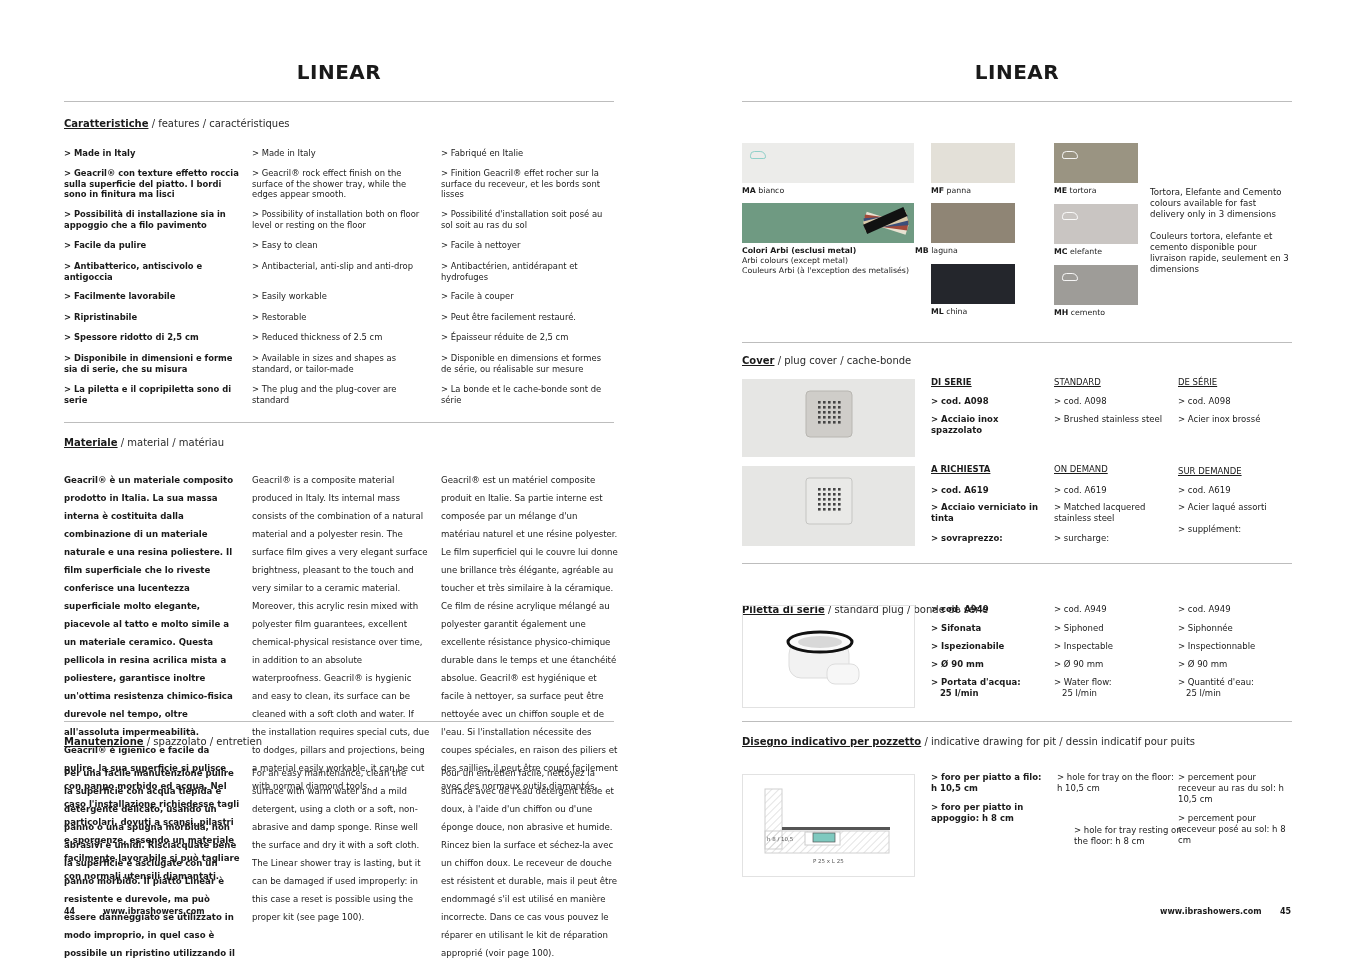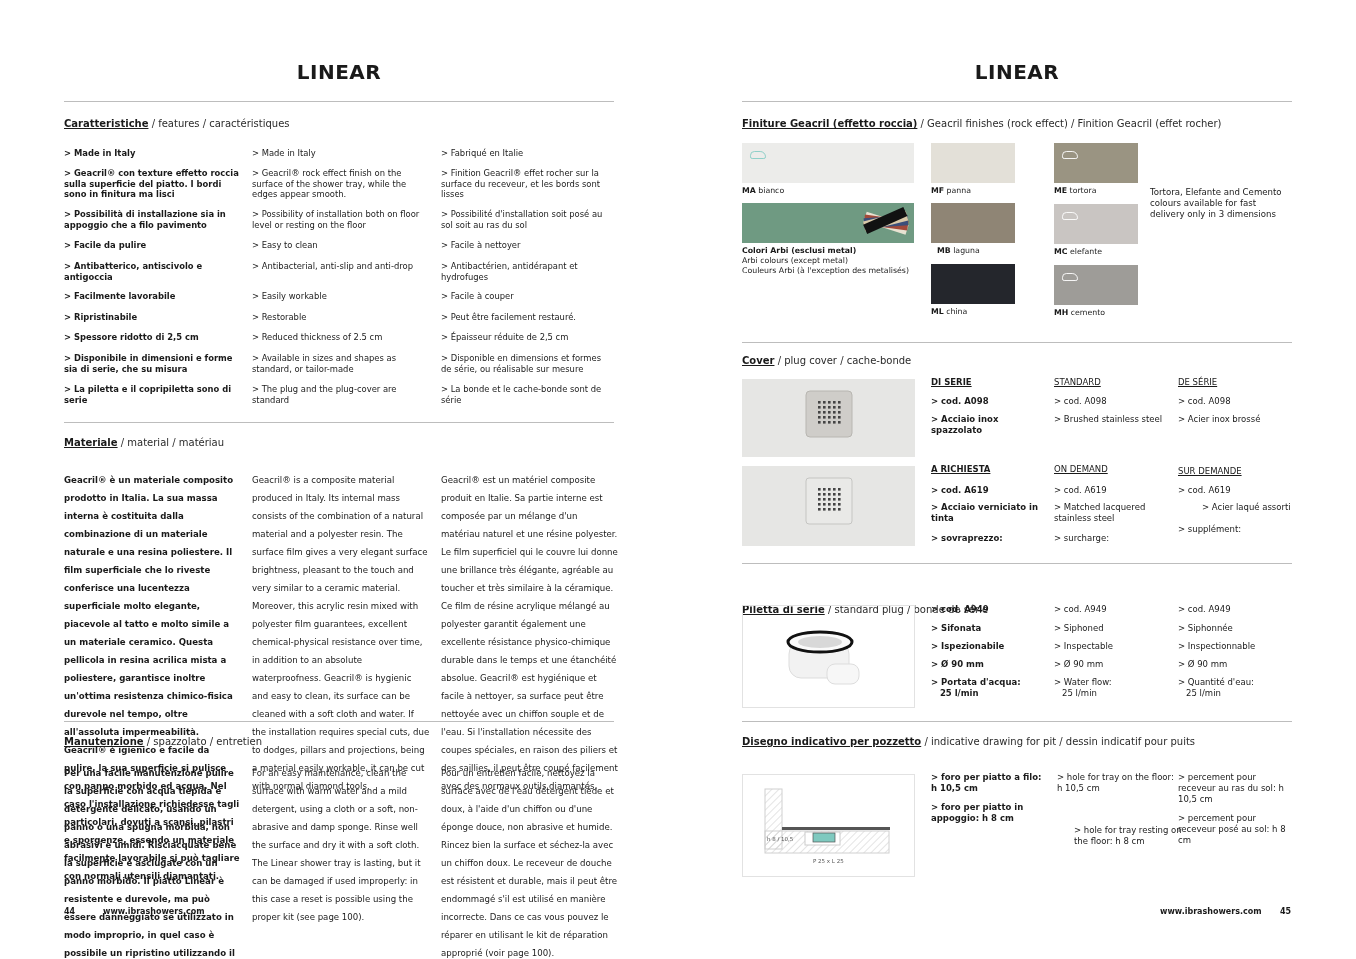--- a/index.html
+++ b/index.html
@@ -105,36 +105,33 @@
   <div class="para" style="left:441px;top:764px;">Pour un entretien facile, nettoyez la surface avec de l'eau  détergent tiède et doux, à l'aide d'un chiffon ou d'une éponge douce, non abrasive et humide. Rincez bien la surface et séchez-la avec un chiffon doux. Le receveur de douche est résistent et durable, mais il peut être endommagé s'il est utilisé en manière incorrecte. Dans ce cas vous pouvez le réparer en utilisant le kit de réparation approprié (voir page 100).</div>
 
   <div class="footer" style="left:64px;">44</div>
   <div class="footer" style="left:103px;">www.ibrashowers.com</div>
 </div>
 
 <div class="page" id="page-right">
   <div class="title">LINEAR</div>
   <div class="rule" style="left:64px;top:101px;width:550px;"></div>
 
-  <div class="sec-head" style="left:64px;top:118px;">
-    <span class="it">Finiture Geacril (effetto roccia)</span><span class="rest"> / Geacril finishes (rock effect) / Finition Geacril (effet rocher)</span>
-  </div>
   <div id="swatches">
       <div class="swatch wide" style="left:64px;top:143px;background:#ececea;">
         <div class="car teal"></div>
       </div>
       <div class="sw-label" style="left:64px;top:186px;"><b>MA</b> <span>bianco</span></div>
       <div class="swatch" style="left:253px;top:143px;background:#e3e0d8;"></div>
       <div class="sw-label" style="left:253px;top:186px;"><b>MF</b> <span>panna</span></div>
       <div class="swatch" style="left:376px;top:143px;background:#9a9482;">
         <div class="car"></div>
       </div>
       <div class="sw-label" style="left:376px;top:186px;"><b>ME</b> <span>tortora</span></div>
       <div class="swatch" style="left:253px;top:203px;background:#8f8575;"></div>
-      <div class="sw-label" style="left:259px;top:246px;"><b>MB</b> <span>laguna</span></div>
+      <div class="sw-label" style="left:237px;top:246px;"><b>MB</b> <span>laguna</span></div>
       <div class="swatch" style="left:376px;top:204px;background:#c9c5c2;">
         <div class="car"></div>
       </div>
       <div class="sw-label" style="left:376px;top:247px;"><b>MC</b> <span>elefante</span></div>
       <div class="swatch" style="left:253px;top:264px;background:#24262c;"></div>
       <div class="sw-label" style="left:253px;top:307px;"><b>ML</b> <span>china</span></div>
       <div class="swatch" style="left:376px;top:265px;background:#9e9c98;">
         <div class="car"></div>
       </div>
       <div class="sw-label" style="left:376px;top:308px;"><b>MH</b> <span>cemento</span></div>
@@ -149,20 +146,21 @@
         <rect x="-18" y="-6" width="44" height="10" fill="#d9c9a8" transform="rotate(-14)"></rect>
         <rect x="-18" y="-6" width="44" height="10" fill="#111111" transform="rotate(-24)"></rect>
       </g>
     </svg>
   </div>
   <div class="sw-label" style="left:64px;top:246px;font-weight:bold;">Colori Arbi (esclusi metal)</div>
   <div class="sw-label" style="left:64px;top:256px;">Arbi colours (except metal)</div>
   <div class="sw-label" style="left:64px;top:266px;">Couleurs Arbi (à l'exception des metalisés)</div>
 
   <div class="note" style="left:472px;top:187px;width:140px;">Tortora, Elefante and Cemento colours available for fast delivery only in 3 dimensions</div>
+  <div class="note" style="left:472px;top:231px;width:140px;">Couleurs tortora, elefante et cemento disponible pour livraison rapide, seulement en 3 dimensions</div>
 
   <div class="rule" style="left:64px;top:342px;width:550px;"></div>
 
   <div class="sec-head" style="left:64px;top:355px;">
     <span class="it">Cover</span><span class="rest"> / plug cover / cache-bonde</span>
   </div>
   <div class="img-box" style="left:64px;top:379px;height:78px;background:#e6e6e4;">
     <svg width="173" height="78">
       <rect x="64" y="12" width="46" height="46" rx="4" fill="#cfcdc9" stroke="#b8b6b1"></rect>
       <g fill="#444">
@@ -243,21 +241,21 @@
       <div class="spec u b" style="left:253px;top:464px;">A RICHIESTA</div>
       <div class="spec b" style="left:253px;top:485px;width:115px;">&gt; cod. A619</div>
       <div class="spec b" style="left:253px;top:502px;width:115px;">&gt; Acciaio verniciato in tinta</div>
       <div class="spec b" style="left:253px;top:533px;width:115px;">&gt; sovraprezzo:</div>
       <div class="spec u" style="left:376px;top:464px;">ON DEMAND</div>
       <div class="spec" style="left:376px;top:485px;width:115px;">&gt; cod. A619</div>
       <div class="spec" style="left:376px;top:502px;width:115px;">&gt; Matched lacquered stainless steel</div>
       <div class="spec" style="left:376px;top:533px;width:115px;">&gt; surcharge:</div>
       <div class="spec u" style="left:500px;top:466px;">SUR DEMANDE</div>
       <div class="spec" style="left:500px;top:485px;width:115px;">&gt; cod. A619</div>
-      <div class="spec" style="left:500px;top:502px;width:115px;margin-left:24px;">&gt; Acier laqué assorti</div>
+      <div class="spec" style="left:500px;top:502px;width:115px;">&gt; Acier laqué assorti</div>
       <div class="spec" style="left:500px;top:524px;width:115px;">&gt; supplément:</div>
     </div>
 
   <div class="rule" style="left:64px;top:563px;width:550px;"></div>
 
   <div class="sec-head" style="left:64px;top:577px;margin-top:27px;">
     <span class="it">Piletta di serie</span><span class="rest"> / standard plug / bonde de série</span>
   </div>
   <div class="img-box" style="left:64px;top:605px;height:103px;border:1px solid #e2e2e2;">
     <svg width="171" height="101">

